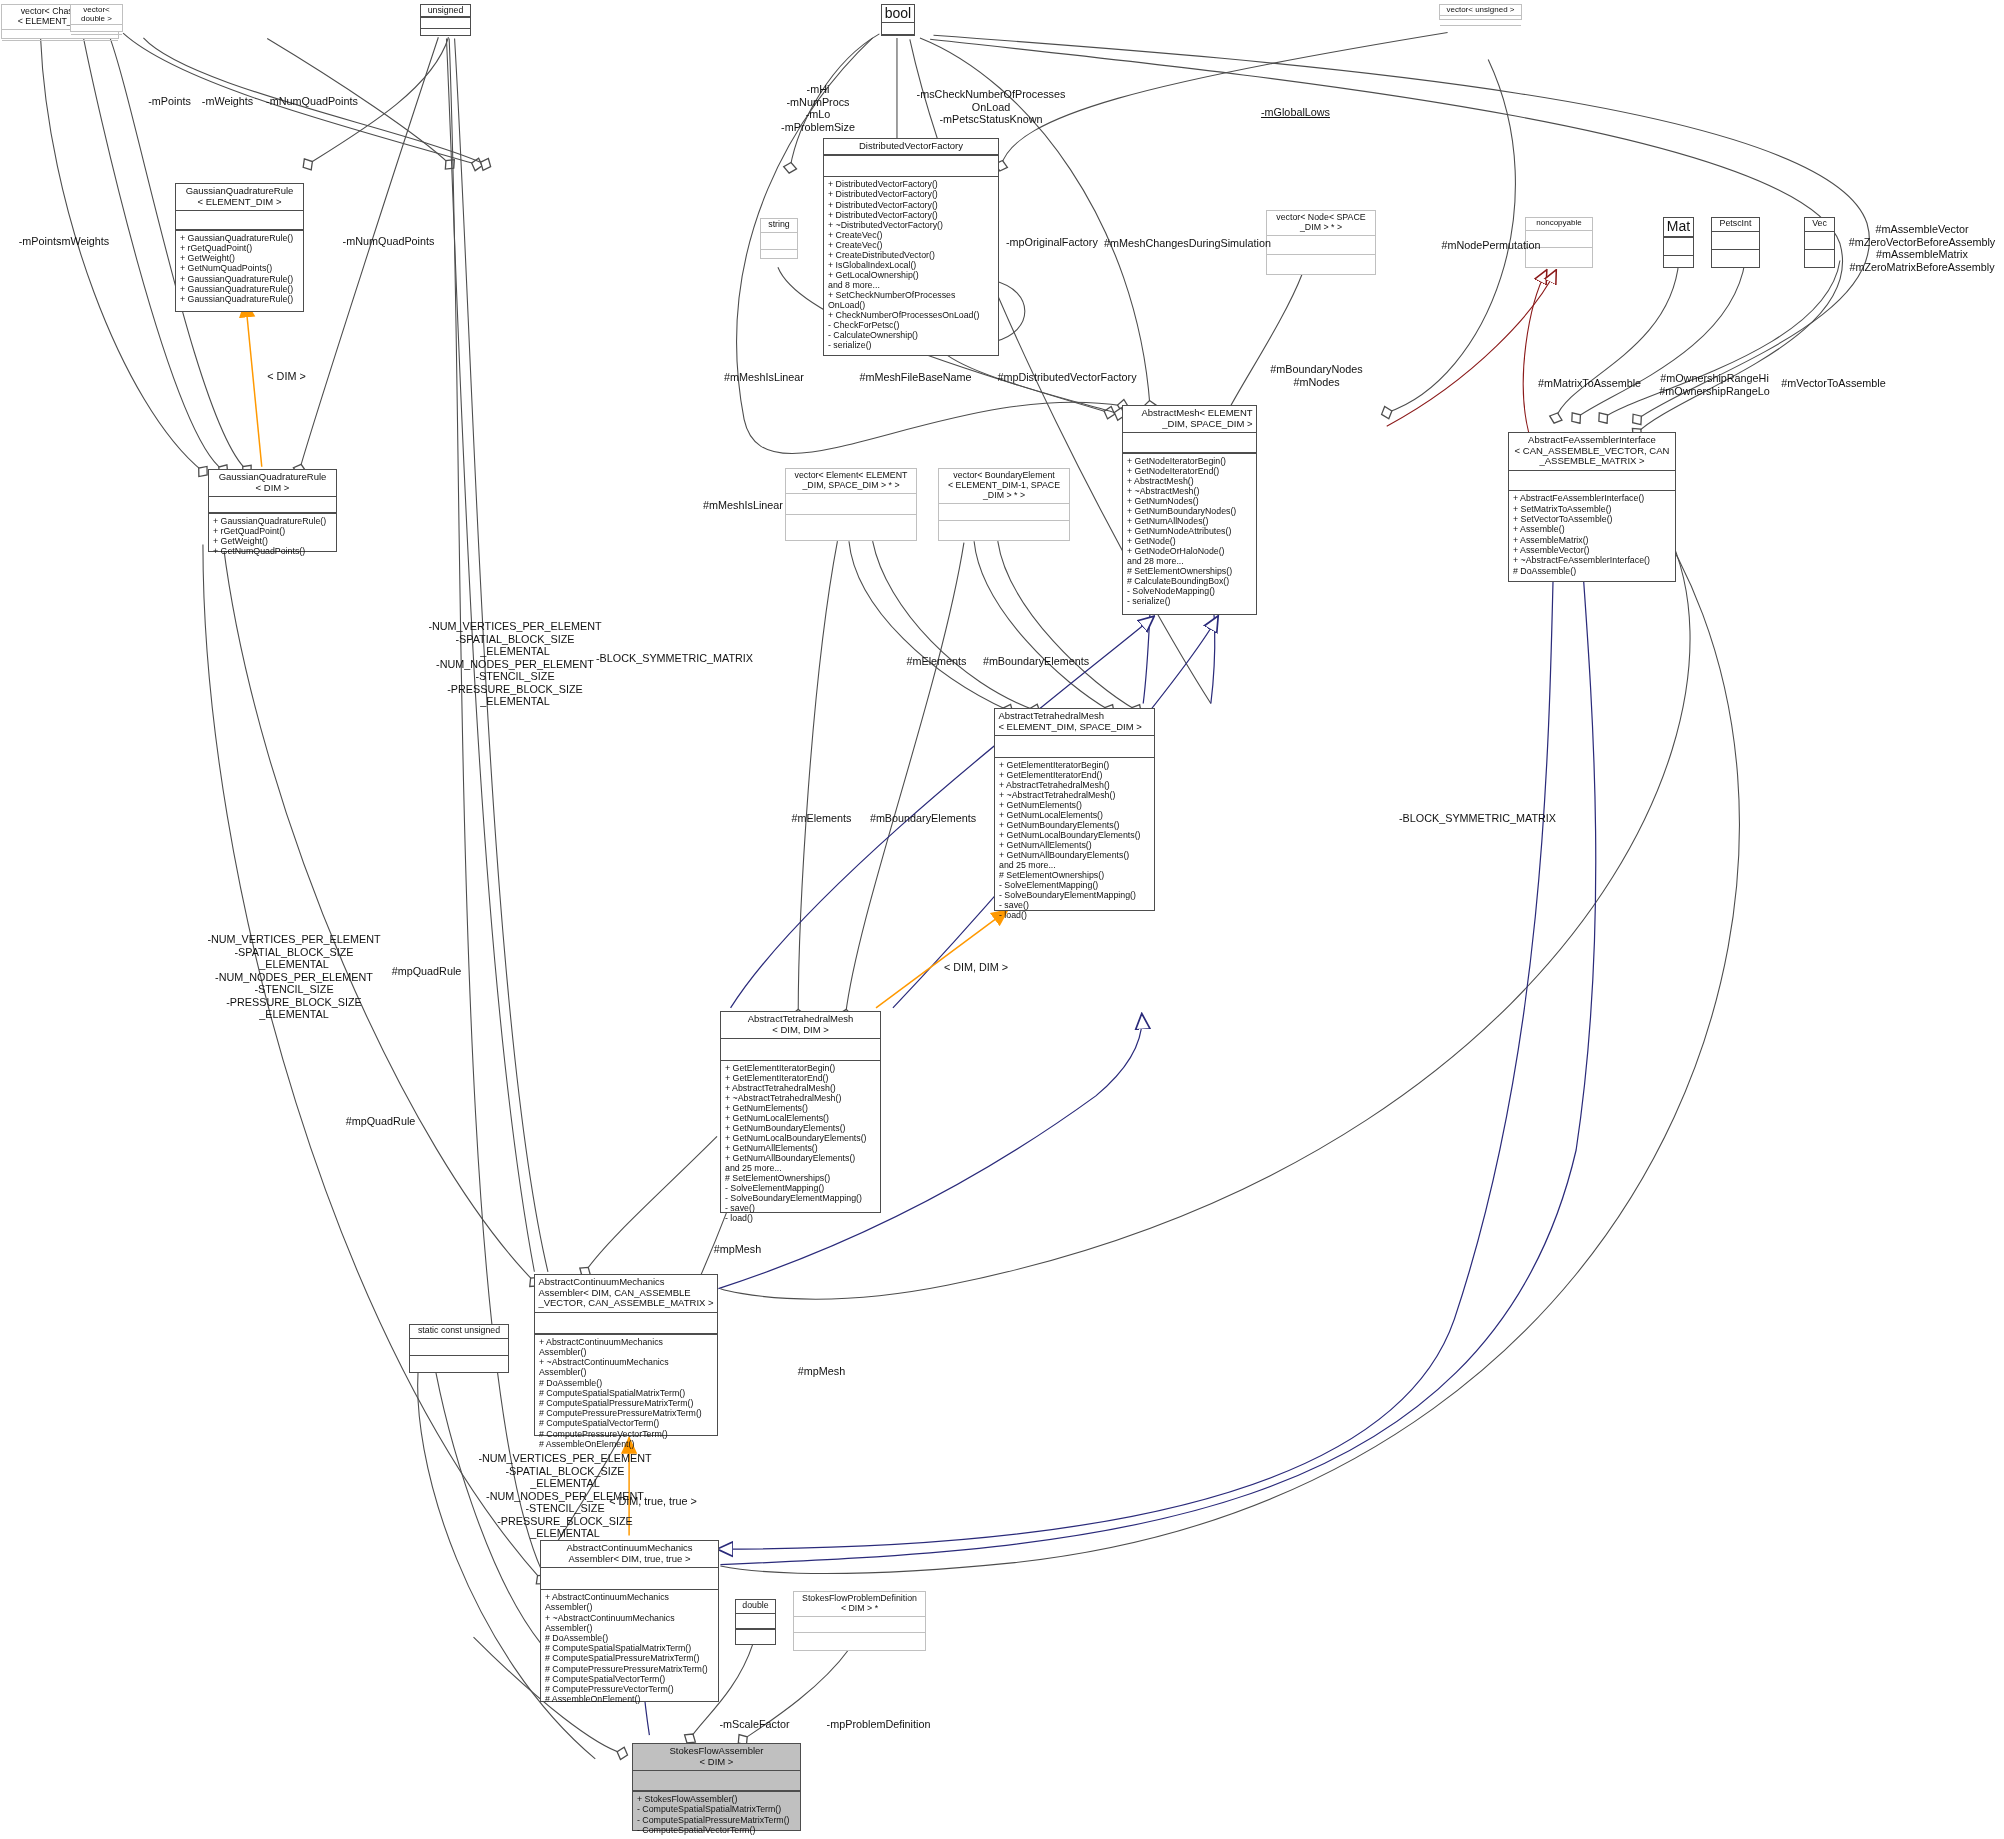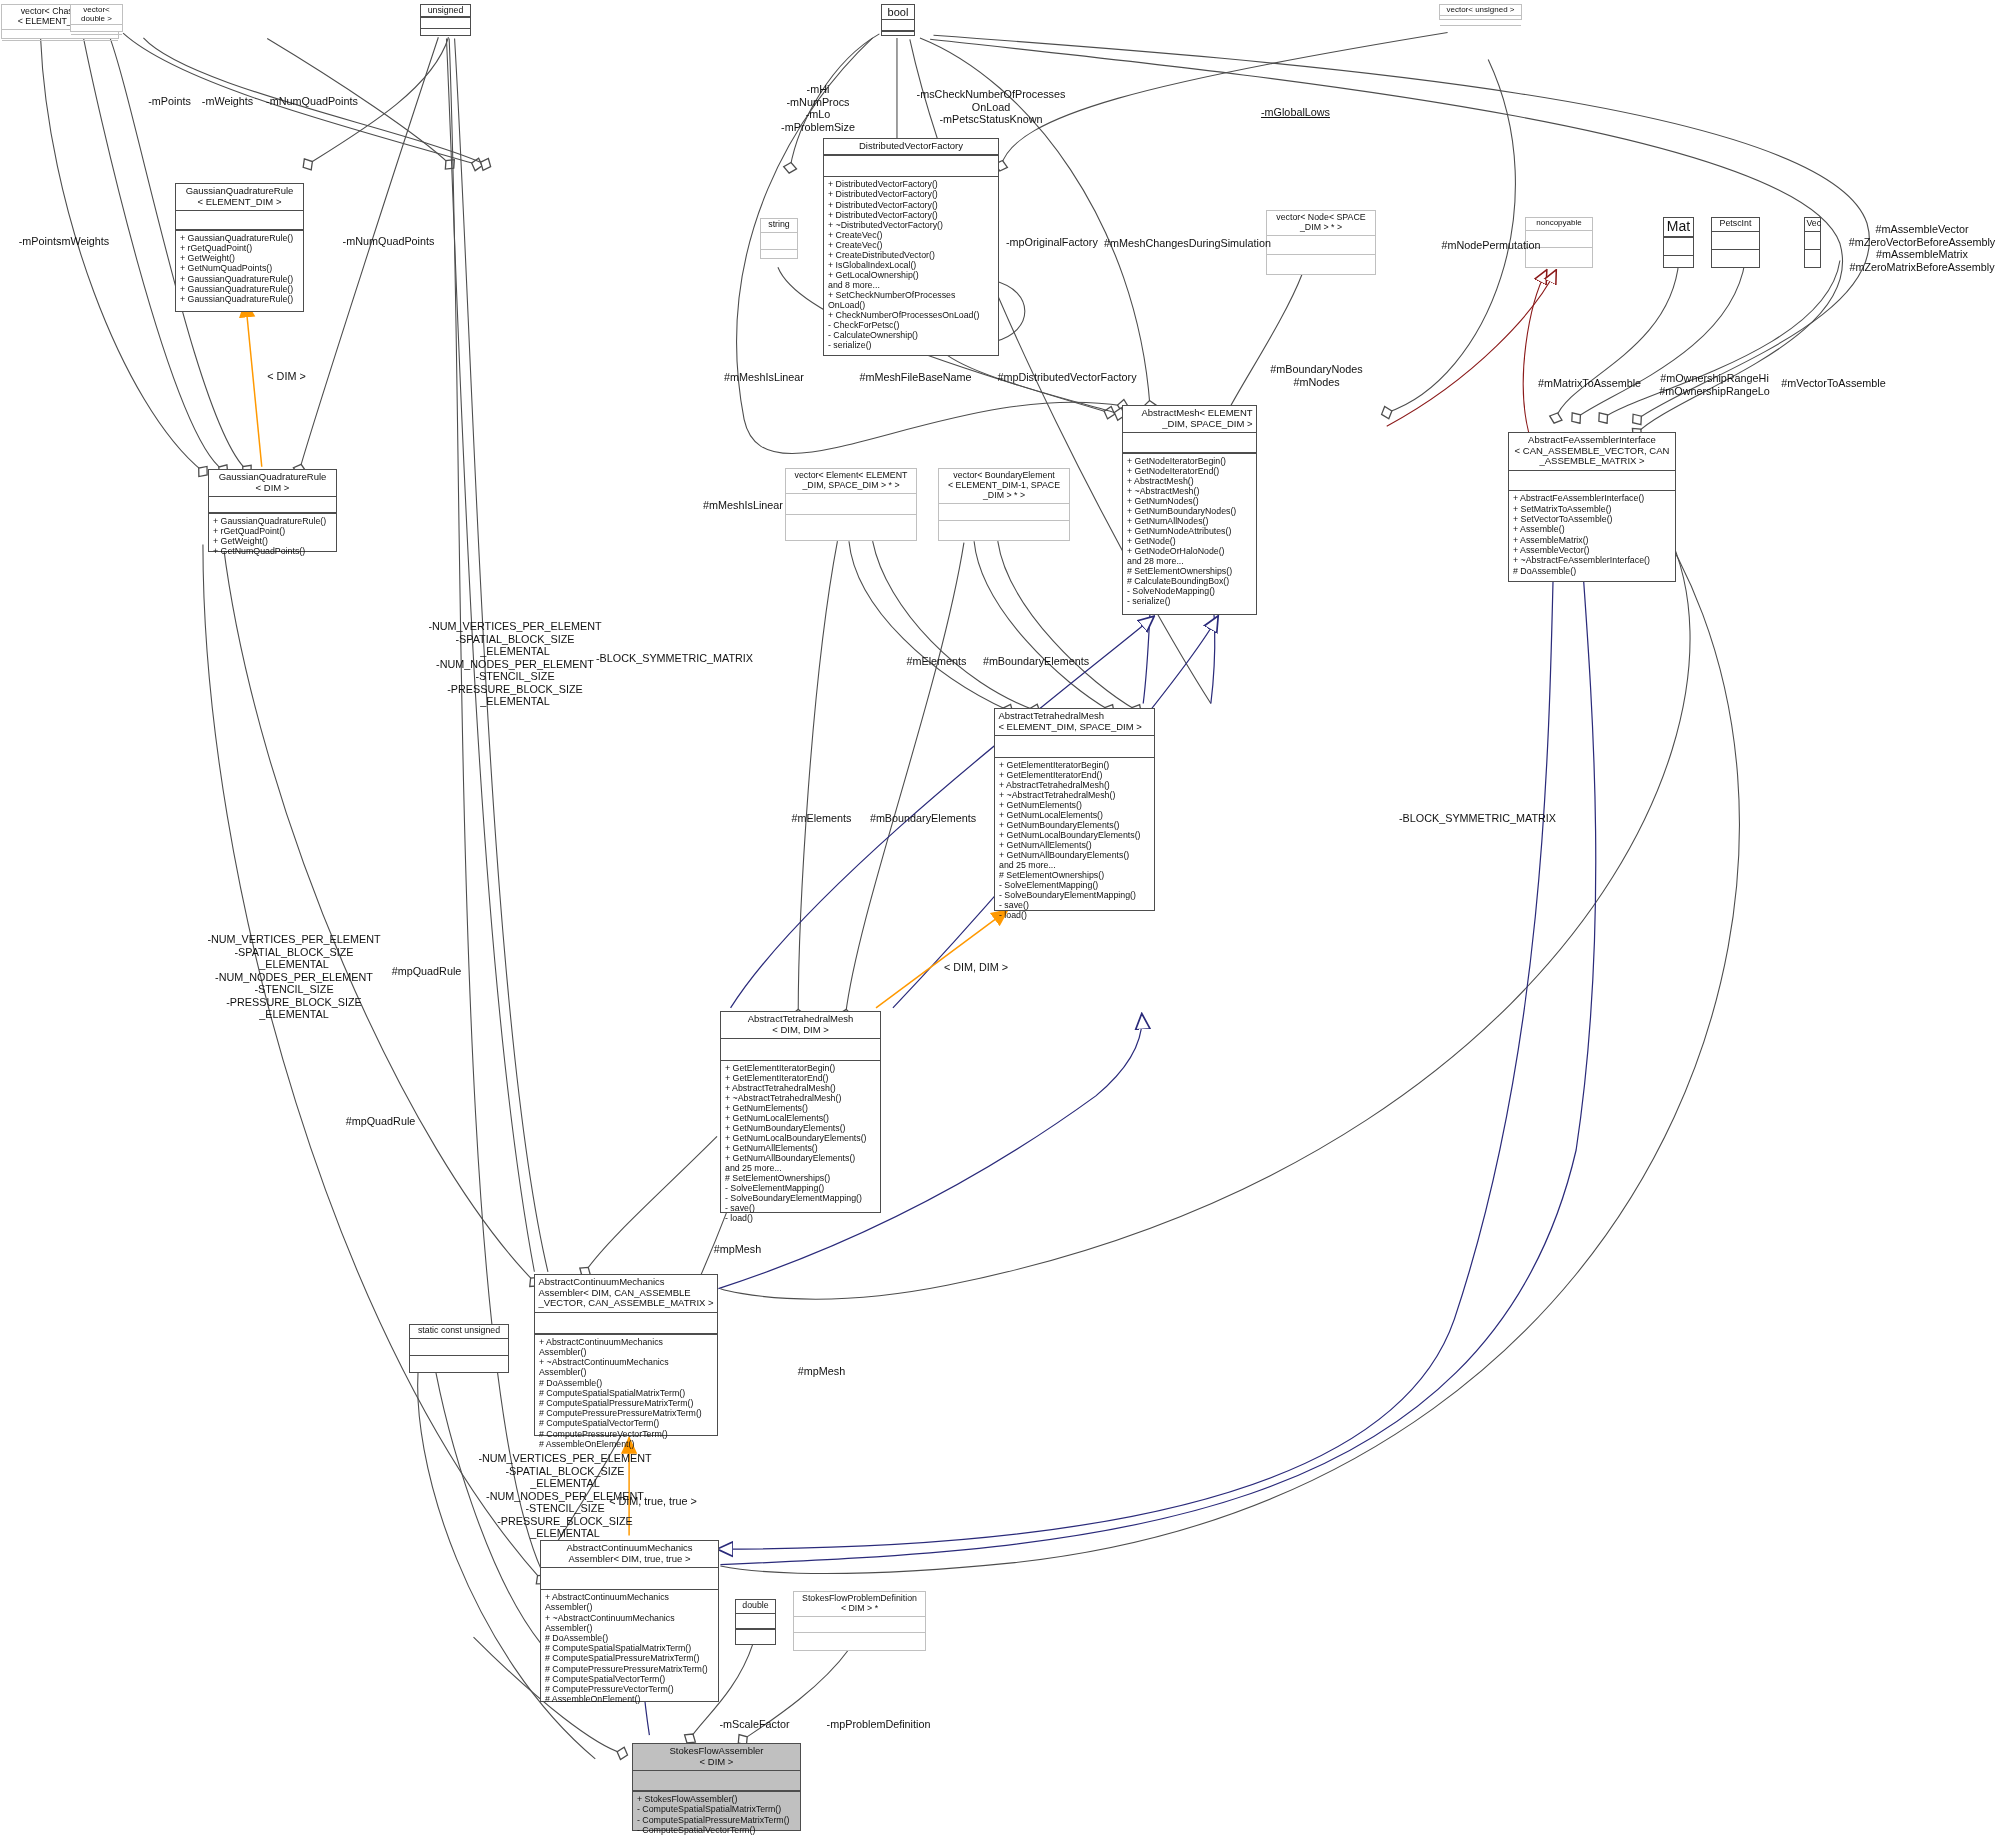--- a/index.html
+++ b/index.html
@@ -162,21 +162,21 @@
 
   <div class="node" style="left:420px;top:4px;width:51px;height:32px;">
     <div class="nd-title" style="font-size:8.8px;padding:0.7px;">unsigned</div>
     <div class="nd-sep"></div>
     <div class="nd-attrs" style="min-height:0;height:7.4px;"></div>
     <div class="nd-sep"></div>
     <div class="nd-ops" style="height:7.4px;"></div>
   </div>
 
   <div class="node" style="left:881px;top:4px;width:34px;height:32px;">
-    <div class="nd-title" style="font-size:11px;padding:0.7px;">bool</div>
+    <div class="nd-title" style="font-size:14px;padding:0.7px;">bool</div>
     <div class="nd-sep"></div>
     <div class="nd-attrs" style="min-height:0;height:7.4px;"></div>
     <div class="nd-sep"></div>
     <div class="nd-ops" style="height:7.4px;"></div>
   </div>
 
   <div class="node grey" style="left:1439px;top:4px;width:83px;height:16px;">
     <div class="nd-title" style="font-size:8px;padding:0.7px;">vector&lt; unsigned &gt;</div>
     <div class="nd-sep"></div>
     <div class="nd-attrs" style="min-height:0;height:6px;"></div>
@@ -209,21 +209,21 @@
   </div>
 
   <div class="node" style="left:1711px;top:217px;width:49px;height:51px;">
     <div class="nd-title" style="font-size:8.8px;padding:1.4px;">PetscInt</div>
     <div class="nd-sep"></div>
     <div class="nd-attrs" style="min-height:0;height:14px;"></div>
     <div class="nd-sep"></div>
     <div class="nd-ops" style="height:14px;"></div>
   </div>
 
-  <div class="node" style="left:1804px;top:217px;width:17px;height:51px;">
+  <div class="node" style="left:1804px;top:217px;width:31px;height:51px;">
     <div class="nd-title" style="font-size:8.8px;padding:1.4px;">Vec</div>
     <div class="nd-sep"></div>
     <div class="nd-attrs" style="min-height:0;height:14px;"></div>
     <div class="nd-sep"></div>
     <div class="nd-ops" style="height:14px;"></div>
   </div>
 
   <div class="node grey" style="left:1266px;top:210px;width:110px;height:65px;">
     <div class="nd-title" style="font-size:8.8px;">vector&lt; Node&lt; SPACE
 _DIM &gt; * &gt;</div>

